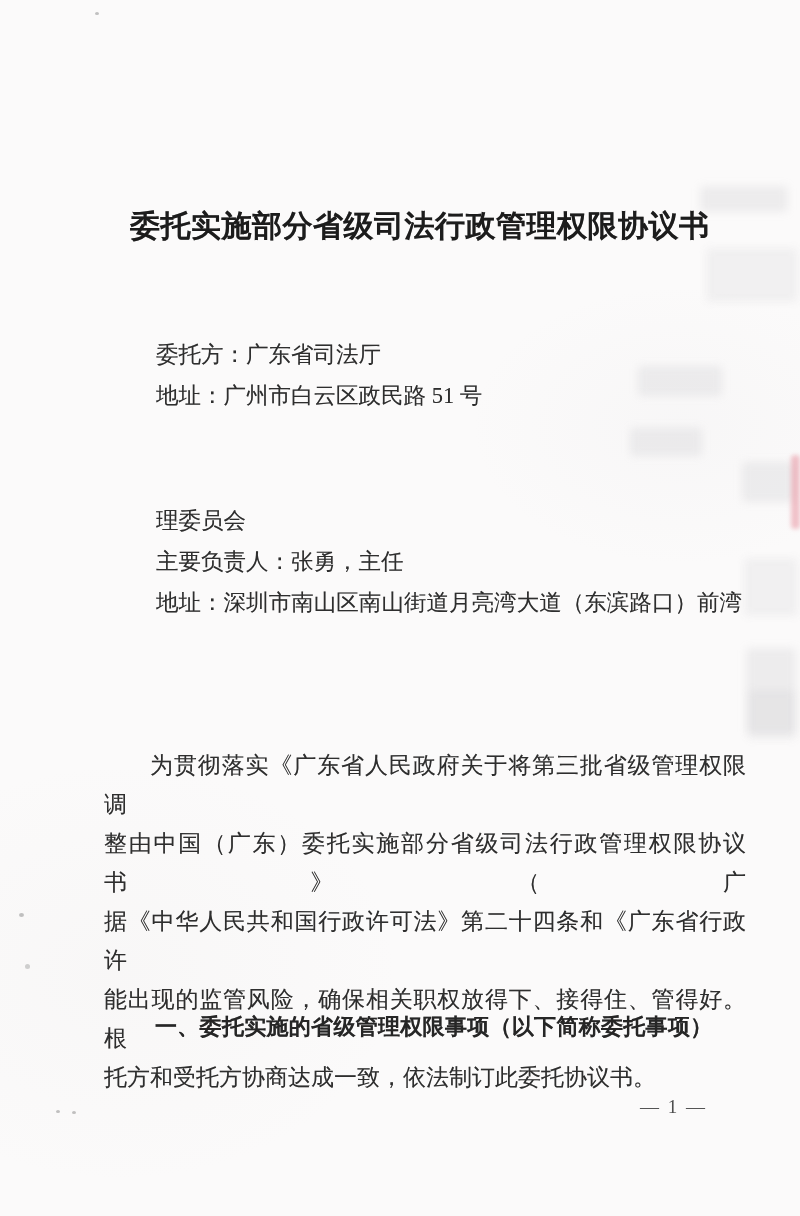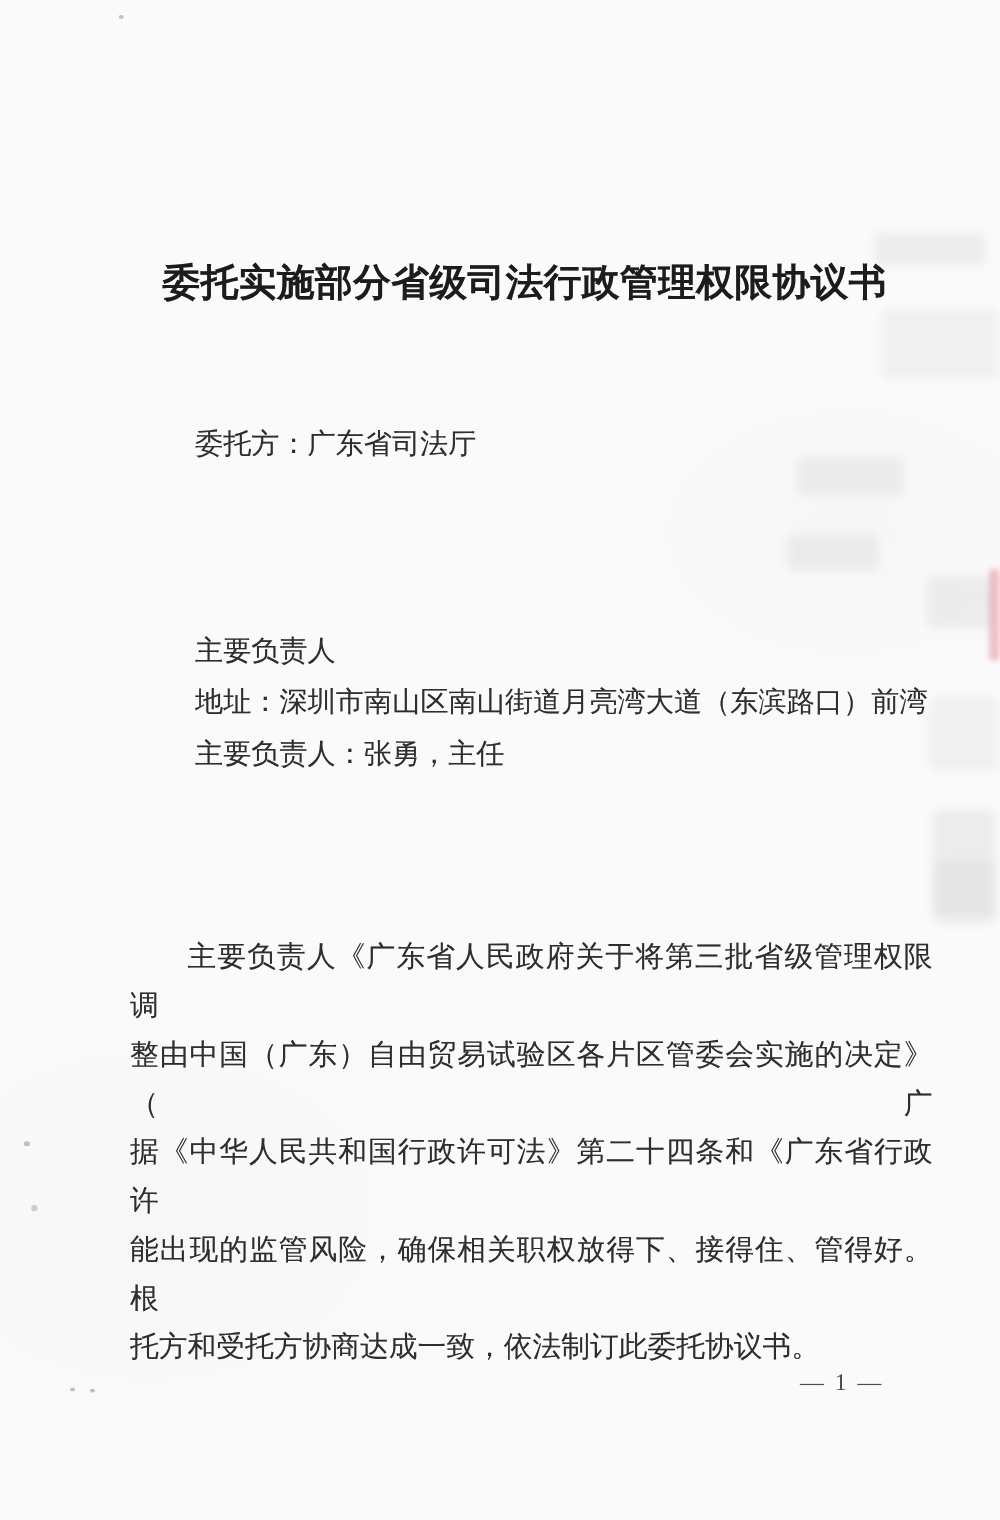--- a/index.html
+++ b/index.html
@@ -111,36 +111,38 @@
 </style>
 </head>
 <body>
 
 <div class="page">
 
   <h1 class="title">委托实施部分省级司法行政管理权限协议书</h1>
 
   <div class="block party party-a">
     <div class="line">委托方：广东省司法厅</div>
+    <div class="line">地址：广州市白云区政民路 51 号</div>
   </div>
 
   <div class="block party party-b">
-    <div class="line">主要负责人</div>
+    <div class="line">理委员会</div>
+    <div class="line">主要负责人：张勇，主任</div>
     <div class="line fill">地址：深圳市南山区南山街道月亮湾大道（东滨路口）前湾</div>
-    <div class="line">主要负责人：张勇，主任</div>
   </div>
 
   <div class="block body-para">
-    <div class="line fill indent2">主要负责人《广东省人民政府关于将第三批省级管理权限调</div>
-    <div class="line fill">整由中国（广东）自由贸易试验区各片区管委会实施的决定》（广</div>
+    <div class="line fill indent2">为贯彻落实《广东省人民政府关于将第三批省级管理权限调</div>
+    <div class="line fill">整由中国（广东）委托实施部分省级司法行政管理权限协议书》（广</div>
     <div class="line fill">据《中华人民共和国行政许可法》第二十四条和《广东省行政许</div>
     <div class="line fill">能出现的监管风险，确保相关职权放得下、接得住、管得好。根</div>
     <div class="line">托方和受托方协商达成一致，依法制订此委托协议书。</div>
   </div>
 
+  <div class="section-heading">一、委托实施的省级管理权限事项（以下简称委托事项）</div>
 
   <div class="page-number">— 1 —</div>
 
   <div class="smudge s1"></div>
   <div class="smudge s2"></div>
   <div class="smudge s3"></div>
   <div class="smudge s4"></div>
   <div class="smudge s5"></div>
   <div class="smudge s6"></div>
   <div class="smudge s7"></div>

